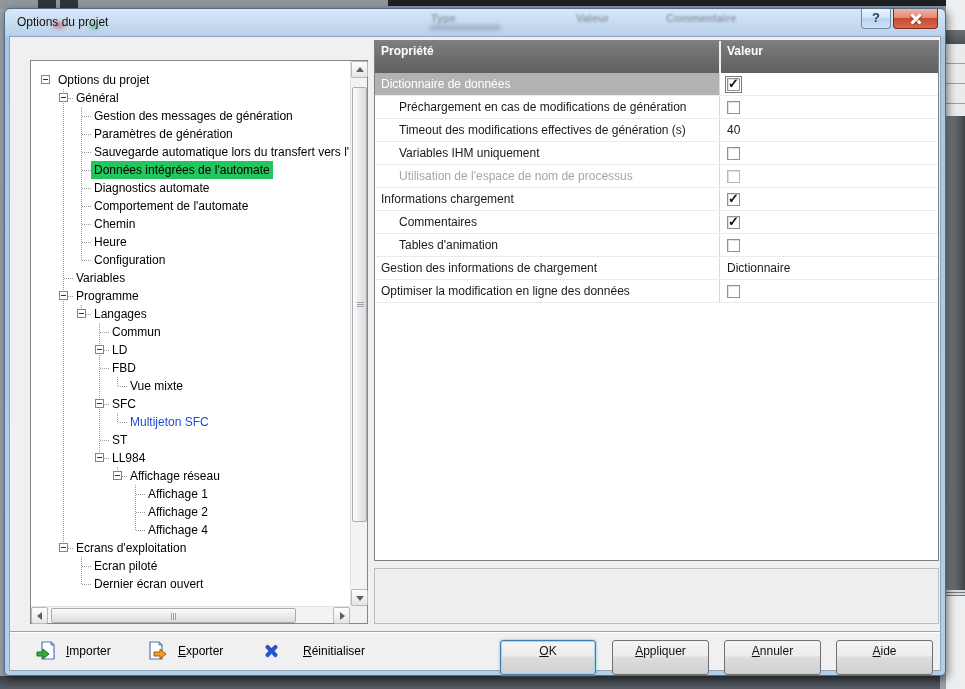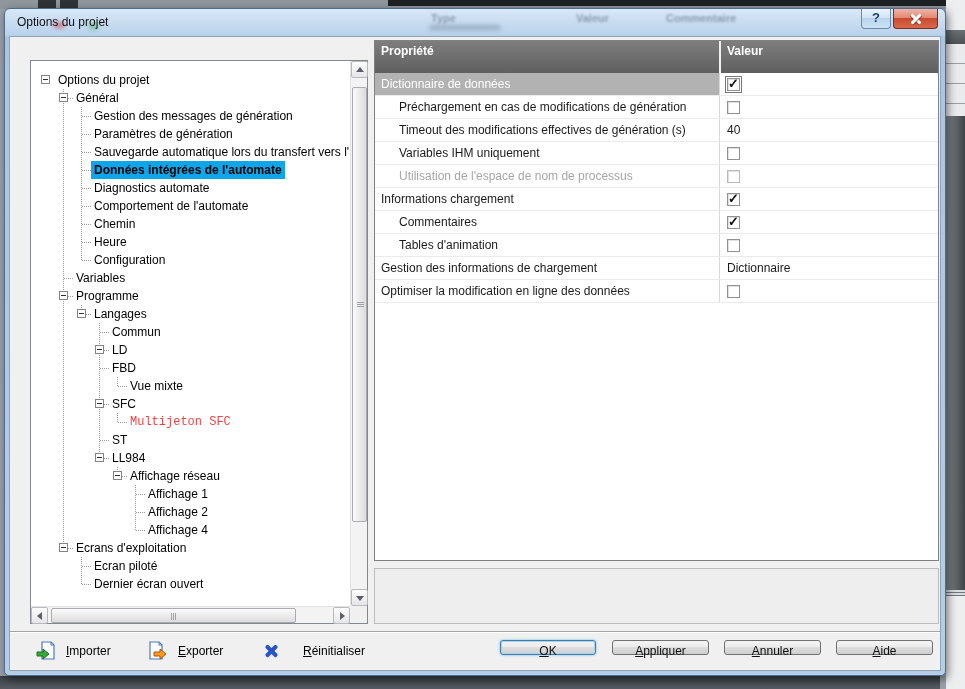--- a/index.html
+++ b/index.html
@@ -58,22 +58,22 @@
   .tcell { width:18px; flex:0 0 18px; position:relative; }
   .vline { position:absolute; left:8px; top:0; width:1px; height:18px;
            background:repeating-linear-gradient(to bottom,#9a9a9a 0 1px,transparent 1px 2px); }
   .vline.half { height:9px; }
   .hline { position:absolute; left:9px; top:9px; width:9px; height:1px;
            background:repeating-linear-gradient(to right,#9a9a9a 0 1px,transparent 1px 2px); }
   .expander { position:absolute; left:4px; top:4px; width:9px; height:9px;
               background:#fff; border:1px solid #848484; }
   .expander::after { content:""; position:absolute; left:1px; top:3px; width:5px; height:1px; background:#303030; }
   .tlabel { padding:0 3px; }
-  .trow.bold .tlabel { font-weight:bold; background:#0ea5e9; }
-  .trow.gray .tlabel { color:#ef4444;font-family:Liberation Mono, monospace; }
+  .trow.bold .tlabel { font-weight:normal; background:#22c55e; }
+  .trow.gray .tlabel { color:#1d4ed8; }
   
   .sb-v { position:absolute; right:0; top:0; width:17px; bottom:17px; background:#f3f3f3; border-left:1px solid #e2e2e2; }
   .sb-h { position:absolute; left:0; bottom:0; height:17px; right:17px; background:#f3f3f3; border-top:1px solid #e2e2e2; }
   .sb-btn { position:absolute; width:17px; height:17px;
             background:linear-gradient(#fdfdfd,#e6e6e8); border:1px solid #b8b9bd; border-radius:2px; }
   .arrow { position:absolute; width:0; height:0; }
   .ar-up    { left:4px; top:5px;  border-left:4px solid transparent; border-right:4px solid transparent; border-bottom:5px solid #5c5f66; }
   .ar-down  { left:4px; top:6px;  border-left:4px solid transparent; border-right:4px solid transparent; border-top:5px solid #5c5f66; }
   .ar-left  { left:5px; top:4px;  border-top:4px solid transparent; border-bottom:4px solid transparent; border-right:5px solid #5c5f66; }
   .ar-right { left:6px; top:4px;  border-top:4px solid transparent; border-bottom:4px solid transparent; border-left:5px solid #5c5f66; }
@@ -107,21 +107,21 @@
   .cb .mark { position:absolute; left:0px; top:-3px; font-size:13px; font-weight:bold; color:#111; }
   
   .desc-box { position:absolute; left:364px; top:531px; width:565px; height:56px;
               background:#eeeeee; border:1px solid #bdbdbd; }
   .sep-line { position:absolute; left:0px; top:594px; width:100%; height:2px;
               border-top:1px solid #a3a3a3; border-bottom:1px solid #fff; }
   
   .tool-item { position:absolute; top:602px; height:24px; display:flex; align-items:center; gap:10px;
                font-size:12px; color:#000; cursor:default; }
   .tool-item svg { display:block; }
-  .push-btn { position:absolute; top:603px; height:15px; text-align:center; font-size:12px; color:#111;
+  .push-btn { position:absolute; top:603px; height:35px; text-align:center; font-size:12px; color:#111;
               line-height:21px; border:1px solid #707070; border-radius:3px;
               background:linear-gradient(#f4f4f4,#ececec 45%,#dddddd 50%,#cfcfcf);
               cursor:default; }
   .push-btn.default { border-color:#3c7fb1; box-shadow:0 0 0 1px #a8d3ef inset, 0 0 3px #7ab8e0; }
   u { text-decoration:underline; }
   .reset-x { position:relative; width:15px; height:15px; }
   .reset-x i { position:absolute; left:0px; top:5.5px; width:15px; height:4px; background:#2b52c8; border-radius:1.5px; }
   .reset-x i:first-child { transform:rotate(45deg); }
   .reset-x i:last-child  { transform:rotate(-45deg); }
 </style>

